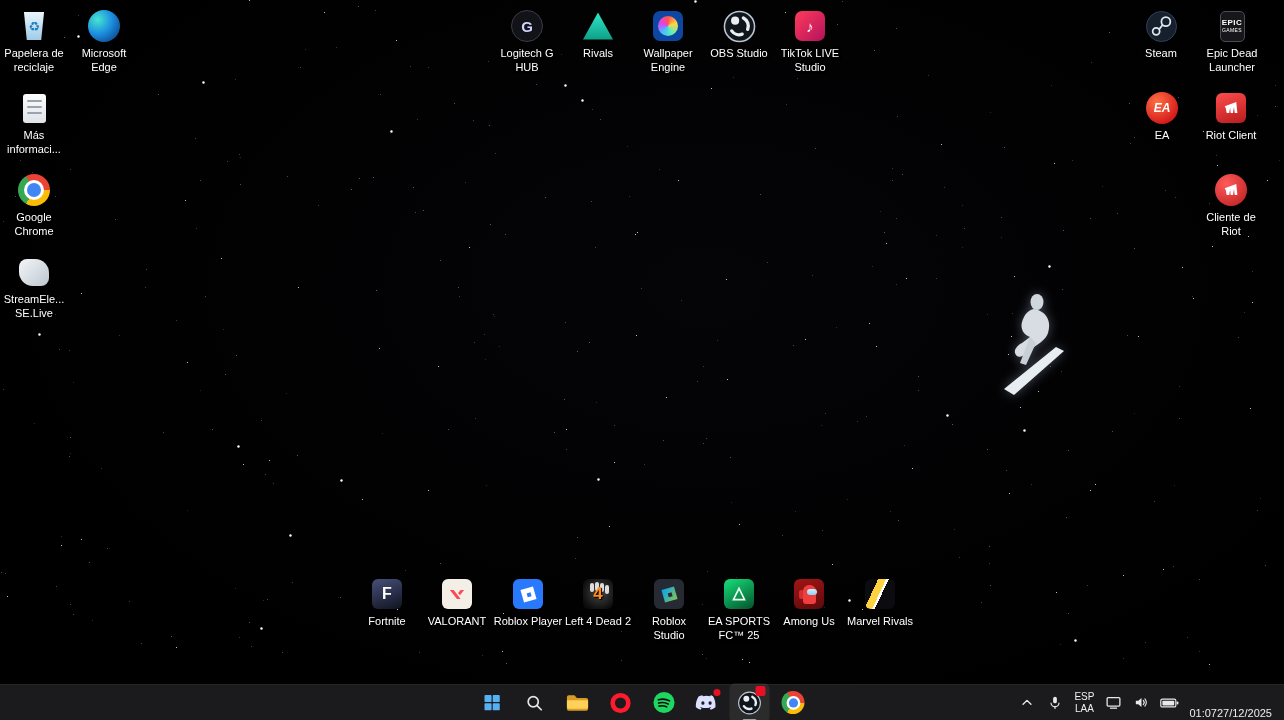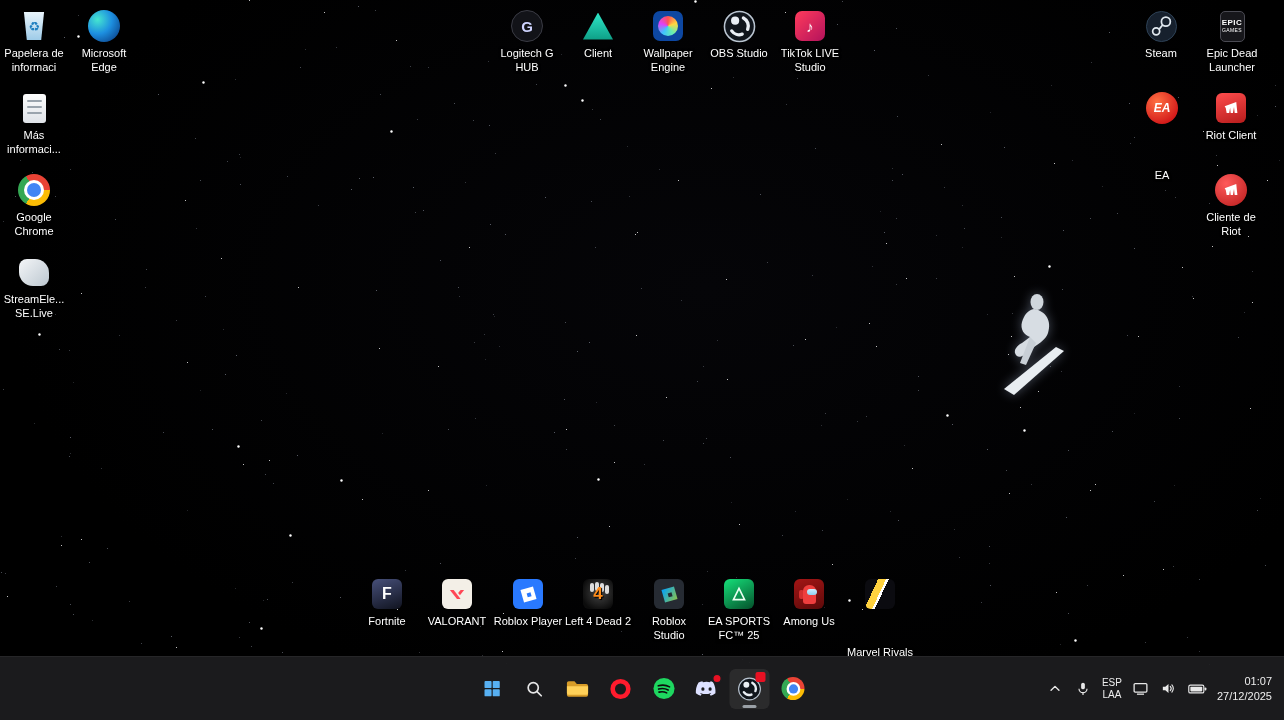--- a/index.html
+++ b/index.html
@@ -49,32 +49,32 @@
   .g-fc{width:30px;height:30px;border-radius:6px;background:linear-gradient(150deg,#16e07a,#04512b);display:flex;align-items:center;justify-content:center}
   .g-au{position:relative;width:30px;height:30px;border-radius:6px;background:linear-gradient(160deg,#a31515,#5c0a0a);overflow:hidden}
   .au-body{position:absolute;left:9px;top:6px;width:13px;height:19px;background:#ef3e3e;border-radius:6px 6px 3px 3px}
   .au-pack{position:absolute;left:5px;top:11px;width:5px;height:9px;background:#d32f2f;border-radius:2px}
   .au-visor{position:absolute;left:13px;top:10px;width:10px;height:6px;background:linear-gradient(#cfeeff,#8fd0f0);border-radius:3px}
   .g-mr{position:relative;width:30px;height:30px;border-radius:6px;background:#0b0b10;overflow:hidden}
   .g-mr i{position:absolute;inset:0;background:linear-gradient(115deg,transparent 30%,#ffd23f 30% 48%,#fff 48% 54%,transparent 54%)}
   .g-opera{width:22px;height:22px;border-radius:50%;border:5px solid #ff1b2d}
 
   
-  #taskbar{position:absolute;left:0;right:0;bottom:0;height:64px;background:rgba(28,28,30,.97);border-top:1px solid rgba(255,255,255,.05)}
+  #taskbar{position:absolute;left:0;right:0;bottom:0;height:36px;background:rgba(28,28,30,.97);border-top:1px solid rgba(255,255,255,.05)}
   #tb-apps{position:absolute;left:50%;top:0;transform:translateX(-50%);height:100%;display:flex;align-items:center;gap:3px}
   .tbtn{position:relative;width:40px;height:40px;border-radius:6px;display:flex;align-items:center;justify-content:center}
   .tbtn.active{background:rgba(255,255,255,.07)}
   .tbtn.active::after{content:"";position:absolute;bottom:1px;left:50%;transform:translateX(-50%);width:14px;height:3px;border-radius:2px;background:#9aa0a6}
   .tbg{display:flex;align-items:center;justify-content:center;transform:scale(.92)}
   .badge-dot{position:absolute;top:4px;right:4px;width:11px;height:11px;border-radius:50%;background:#e81123;border:2px solid #1c1c1e}
   .badge-rec{position:absolute;top:3px;right:4px;width:10px;height:10px;border-radius:2px;background:#e81123}
   #tb-tray{position:absolute;right:4px;top:0;height:100%;display:flex;align-items:center;gap:2px}
   .tray-btn{height:36px;min-width:26px;padding:0 4px;border-radius:4px;display:flex;align-items:center;justify-content:center}
   .tray-btn.lang{flex-direction:column;font-size:10px;color:#eee;line-height:1.15;text-align:center}
-  .tray-btn.clock{flex-direction:column;font-size:11px;color:#eee;line-height:1.3;align-items:flex-end;padding-right:8px;text-align:right}
+  .tray-btn.clock{flex-direction:row;font-size:11px;color:#eee;line-height:1.3;align-items:flex-end;padding-right:8px;text-align:right}
 </style>
 </head>
 <body>
 
 <div id="desktop">
   <div id="star-dim" style="box-shadow: rgba(205, 215, 235, 0.37) 959px 557px, rgba(205, 215, 235, 0.39) 797px 78px, rgba(205, 215, 235, 0.38) 621px 660px, rgba(205, 215, 235, 0.31) 621px 631px, rgba(205, 215, 235, 0.52) 884px 232px, rgba(205, 215, 235, 0.53) 1004px 147px, rgba(205, 215, 235, 0.44) 265px 474px, rgba(205, 215, 235, 0.37) 1165px 190px, rgba(205, 215, 235, 0.48) 896px 28px, rgba(205, 215, 235, 0.38) 896px 218px, rgba(205, 215, 235, 0.31) 936px 235px, rgba(205, 215, 235, 0.48) 73px 614px, rgba(205, 215, 235, 0.25) 263px 600px, rgba(205, 215, 235, 0.49) 989px 546px, rgba(205, 215, 235, 0.42) 566px 449px, rgba(205, 215, 235, 0.34) 475px 418px, rgba(205, 215, 235, 0.36) 69px 350px, rgba(205, 215, 235, 0.46) 1265px 565px, rgba(205, 215, 235, 0.42) 251px 646px, rgba(205, 215, 235, 0.5) 240px 184px, rgba(205, 215, 235, 0.5) 837px 24px, rgba(205, 215, 235, 0.36) 1130px 143px, rgba(205, 215, 235, 0.49) 730px 457px, rgba(205, 215, 235, 0.35) 1031px 484px, rgba(205, 215, 235, 0.37) 417px 119px, rgba(205, 215, 235, 0.54) 1134px 248px, rgba(205, 215, 235, 0.43) 706px 438px, rgba(205, 215, 235, 0.23) 1174px 485px, rgba(205, 215, 235, 0.49) 480px 626px, rgba(205, 215, 235, 0.34) 989px 563px, rgba(205, 215, 235, 0.38) 410px 66px, rgba(205, 215, 235, 0.34) 1123px 658px, rgba(205, 215, 235, 0.45) 815px 148px, rgba(205, 215, 235, 0.52) 1275px 106px, rgba(205, 215, 235, 0.43) 964px 228px, rgba(205, 215, 235, 0.34) 55px 314px, rgba(205, 215, 235, 0.46) 1238px 337px, rgba(205, 215, 235, 0.34) 56px 51px, rgba(205, 215, 235, 0.22) 731px 502px, rgba(205, 215, 235, 0.49) 1199px 579px, rgba(205, 215, 235, 0.52) 212px 429px, rgba(205, 215, 235, 0.23) 847px 499px, rgba(205, 215, 235, 0.57) 506px 663px, rgba(205, 215, 235, 0.48) 454px 103px, rgba(205, 215, 235, 0.3) 235px 79px, rgba(205, 215, 235, 0.29) 733px 77px, rgba(205, 215, 235, 0.42) 782px 535px, rgba(205, 215, 235, 0.4) 981px 602px, rgba(205, 215, 235, 0.24) 1279px 160px, rgba(205, 215, 235, 0.4) 1173px 566px, rgba(205, 215, 235, 0.28) 904px 445px, rgba(205, 215, 235, 0.37) 129px 601px, rgba(205, 215, 235, 0.48) 267px 599px, rgba(205, 215, 235, 0.56) 589px 342px, rgba(205, 215, 235, 0.4) 1209px 203px, rgba(205, 215, 235, 0.23) 516px 593px, rgba(205, 215, 235, 0.56) 577px 351px, rgba(205, 215, 235, 0.48) 816px 602px, rgba(205, 215, 235, 0.42) 205px 296px, rgba(205, 215, 235, 0.41) 536px 84px, rgba(205, 215, 235, 0.51) 1050px 366px, rgba(205, 215, 235, 0.46) 300px 67px, rgba(205, 215, 235, 0.5) 458px 287px, rgba(205, 215, 235, 0.34) 928px 75px, rgba(205, 215, 235, 0.41) 55px 196px, rgba(205, 215, 235, 0.25) 240px 157px, rgba(205, 215, 235, 0.54) 554px 432px, rgba(205, 215, 235, 0.46) 1117px 213px, rgba(205, 215, 235, 0.45) 380px 94px, rgba(205, 215, 235, 0.37) 1145px 642px, rgba(205, 215, 235, 0.33) 419px 652px, rgba(205, 215, 235, 0.3) 954px 529px, rgba(205, 215, 235, 0.33) 1091px 62px, rgba(205, 215, 235, 0.37) 176px 320px, rgba(205, 215, 235, 0.46) 591px 201px, rgba(205, 215, 235, 0.29) 61px 536px, rgba(205, 215, 235, 0.42) 273px 483px, rgba(205, 215, 235, 0.28) 890px 511px, rgba(205, 215, 235, 0.38) 575px 558px, rgba(205, 215, 235, 0.27) 821px 425px, rgba(205, 215, 235, 0.26) 1238px 16px, rgba(205, 215, 235, 0.3) 305px 49px, rgba(205, 215, 235, 0.57) 702px 654px, rgba(205, 215, 235, 0.25) 1102px 186px, rgba(205, 215, 235, 0.25) 486px 485px, rgba(205, 215, 235, 0.23) 73px 382px, rgba(205, 215, 235, 0.44) 1127px 335px, rgba(205, 215, 235, 0.33) 786px 104px, rgba(205, 215, 235, 0.27) 987px 314px, rgba(205, 215, 235, 0.23) 457px 597px, rgba(205, 215, 235, 0.38) 866px 416px, rgba(205, 215, 235, 0.41) 287px 176px, rgba(205, 215, 235, 0.36) 812px 275px, rgba(205, 215, 235, 0.32) 644px 464px, rgba(205, 215, 235, 0.37) 1175px 197px, rgba(205, 215, 235, 0.41) 473px 120px, rgba(205, 215, 235, 0.47) 1090px 218px, rgba(205, 215, 235, 0.29) 223px 329px, rgba(205, 215, 235, 0.23) 494px 316px, rgba(205, 215, 235, 0.49) 1068px 613px, rgba(205, 215, 235, 0.24) 880px 211px, rgba(205, 215, 235, 0.51) 423px 210px, rgba(205, 215, 235, 0.53) 249px 622px, rgba(205, 215, 235, 0.43) 697px 381px, rgba(205, 215, 235, 0.56) 171px 636px, rgba(205, 215, 235, 0.38) 318px 205px, rgba(205, 215, 235, 0.36) 944px 187px, rgba(205, 215, 235, 0.57) 874px 50px, rgba(205, 215, 235, 0.43) 703px 443px, rgba(205, 215, 235, 0.44) 146px 269px, rgba(205, 215, 235, 0.41) 1234px 36px, rgba(205, 215, 235, 0.57) 70px 437px, rgba(205, 215, 235, 0.39) 5px 573px, rgba(205, 215, 235, 0.34) 592px 109px, rgba(205, 215, 235, 0.56) 987px 449px, rgba(205, 215, 235, 0.24) 1260px 498px, rgba(205, 215, 235, 0.45) 565px 322px, rgba(205, 215, 235, 0.39) 32px 172px, rgba(205, 215, 235, 0.49) 1068px 450px, rgba(205, 215, 235, 0.28) 706px 658px, rgba(205, 215, 235, 0.38) 292px 582px, rgba(205, 215, 235, 0.46) 59px 349px, rgba(205, 215, 235, 0.3) 717px 340px, rgba(205, 215, 235, 0.46) 1062px 289px, rgba(205, 215, 235, 0.47) 70px 604px, rgba(205, 215, 235, 0.35) 1061px 371px, rgba(205, 215, 235, 0.25) 836px 327px, rgba(205, 215, 235, 0.55) 952px 424px, rgba(205, 215, 235, 0.3) 707px 571px, rgba(205, 215, 235, 0.26) 627px 146px, rgba(205, 215, 235, 0.57) 64px 37px, rgba(205, 215, 235, 0.39) 936px 278px, rgba(205, 215, 235, 0.28) 736px 577px, rgba(205, 215, 235, 0.29) 1244px 312px, rgba(205, 215, 235, 0.54) 376px 290px, rgba(205, 215, 235, 0.55) 158px 94px, rgba(205, 215, 235, 0.29) 1072px 160px, rgba(205, 215, 235, 0.31) 659px 169px, rgba(205, 215, 235, 0.35) 1012px 313px, rgba(205, 215, 235, 0.35) 78px 15px, rgba(205, 215, 235, 0.26) 34px 423px, rgba(205, 215, 235, 0.39) 493px 314px, rgba(205, 215, 235, 0.44) 163px 432px, rgba(205, 215, 235, 0.46) 1px 572px, rgba(205, 215, 235, 0.37) 1216px 155px, rgba(205, 215, 235, 0.41) 239px 154px, rgba(205, 215, 235, 0.49) 760px 194px, rgba(205, 215, 235, 0.46) 261px 420px, rgba(205, 215, 235, 0.48) 793px 345px, rgba(205, 215, 235, 0.32) 465px 182px, rgba(205, 215, 235, 0.54) 359px 178px, rgba(205, 215, 235, 0.4) 3px 389px, rgba(205, 215, 235, 0.5) 736px 56px, rgba(205, 215, 235, 0.34) 405px 570px, rgba(205, 215, 235, 0.47) 107px 548px, rgba(205, 215, 235, 0.27) 795px 511px, rgba(205, 215, 235, 0.23) 1060px 644px, rgba(205, 215, 235, 0.43) 1134px 137px, rgba(205, 215, 235, 0.41) 614px 425px, rgba(205, 215, 235, 0.31) 1275px 85px, rgba(205, 215, 235, 0.3) 962px 205px, rgba(205, 215, 235, 0.29) 482px 655px, rgba(205, 215, 235, 0.51) 440px 260px, rgba(205, 215, 235, 0.45) 897px 116px, rgba(205, 215, 235, 0.39) 145px 287px, rgba(205, 215, 235, 0.49) 15px 196px, rgba(205, 215, 235, 0.47) 1001px 217px, rgba(205, 215, 235, 0.24) 796px 17px, rgba(205, 215, 235, 0.54) 545px 197px, rgba(205, 215, 235, 0.55) 297px 455px, rgba(205, 215, 235, 0.45) 600px 119px, rgba(205, 215, 235, 0.43) 195px 138px, rgba(205, 215, 235, 0.3) 892px 168px, rgba(205, 215, 235, 0.25) 596px 402px, rgba(205, 215, 235, 0.51) 1178px 97px, rgba(205, 215, 235, 0.35) 1252px 271px, rgba(205, 215, 235, 0.24) 1237px 96px, rgba(205, 215, 235, 0.22) 1134px 413px, rgba(205, 215, 235, 0.42) 141px 643px, rgba(205, 215, 235, 0.53) 505px 234px, rgba(205, 215, 235, 0.48) 282px 652px, rgba(205, 215, 235, 0.36) 428px 67px, rgba(205, 215, 235, 0.47) 69px 456px, rgba(205, 215, 235, 0.29) 872px 266px, rgba(205, 215, 235, 0.51) 902px 174px, rgba(205, 215, 235, 0.33) 1192px 296px, rgba(205, 215, 235, 0.39) 767px 262px, rgba(205, 215, 235, 0.49) 1112px 431px, rgba(205, 215, 235, 0.4) 822px 530px, rgba(205, 215, 235, 0.51) 440px 563px, rgba(205, 215, 235, 0.42) 56px 586px, rgba(205, 215, 235, 0.55) 1129px 103px, rgba(205, 215, 235, 0.55) 225px 374px, rgba(205, 215, 235, 0.41) 415px 212px, rgba(205, 215, 235, 0.49) 744px 579px, rgba(205, 215, 235, 0.35) 703px 366px, rgba(205, 215, 235, 0.55) 577px 537px, rgba(205, 215, 235, 0.23) 824px 607px, rgba(205, 215, 235, 0.4) 375px 10px, rgba(205, 215, 235, 0.25) 485px 359px, rgba(205, 215, 235, 0.4) 595px 247px, rgba(205, 215, 235, 0.26) 1257px 115px, rgba(205, 215, 235, 0.44) 842px 1px, rgba(205, 215, 235, 0.51) 489px 125px, rgba(205, 215, 235, 0.34) 1179px 386px, rgba(205, 215, 235, 0.51) 918px 376px, rgba(205, 215, 235, 0.37) 495px 153px, rgba(205, 215, 235, 0.25) 1027px 340px, rgba(205, 215, 235, 0.4) 641px 288px, rgba(205, 215, 235, 0.45) 1006px 470px, rgba(205, 215, 235, 0.3) 629px 196px, rgba(205, 215, 235, 0.35) 239px 637px, rgba(205, 215, 235, 0.26) 1001px 237px, rgba(205, 215, 235, 0.56) 413px 187px, rgba(205, 215, 235, 0.55) 490px 224px, rgba(205, 215, 235, 0.43) 1154px 501px, rgba(205, 215, 235, 0.56) 351px 189px, rgba(205, 215, 235, 0.25) 962px 247px, rgba(205, 215, 235, 0.23) 200px 390px, rgba(205, 215, 235, 0.25) 235px 588px, rgba(205, 215, 235, 0.35) 896px 284px, rgba(205, 215, 235, 0.36) 1187px 637px, rgba(205, 215, 235, 0.56) 539px 629px, rgba(205, 215, 235, 0.57) 373px 177px, rgba(205, 215, 235, 0.34) 336px 47px, rgba(205, 215, 235, 0.32) 119px 335px, rgba(205, 215, 235, 0.52) 564px 399px, rgba(205, 215, 235, 0.45) 892px 180px, rgba(205, 215, 235, 0.52) 1063px 230px, rgba(205, 215, 235, 0.28) 70px 453px, rgba(205, 215, 235, 0.24) 990px 112px, rgba(205, 215, 235, 0.52) 1066px 517px, rgba(205, 215, 235, 0.32) 484px 334px, rgba(205, 215, 235, 0.44) 918px 390px, rgba(205, 215, 235, 0.48) 115px 219px, rgba(205, 215, 235, 0.24) 561px 54px, rgba(205, 215, 235, 0.48) 200px 180px, rgba(205, 215, 235, 0.24) 286px 393px, rgba(205, 215, 235, 0.4) 1087px 585px, rgba(205, 215, 235, 0.32) 488px 61px, rgba(205, 215, 235, 0.23) 382px 433px, rgba(205, 215, 235, 0.32) 101px 468px, rgba(205, 215, 235, 0.3) 20px 160px, rgba(205, 215, 235, 0.3) 1255px 139px, rgba(205, 215, 235, 0.56) 1109px 32px, rgba(205, 215, 235, 0.35) 70px 169px, rgba(205, 215, 235, 0.57) 236px 355px, rgba(205, 215, 235, 0.54) 340px 597px, rgba(205, 215, 235, 0.33) 196px 228px, rgba(205, 215, 235, 0.29) 702px 604px, rgba(205, 215, 235, 0.51) 990px 585px, rgba(205, 215, 235, 0.22) 187px 510px, rgba(205, 215, 235, 0.32) 681px 300px, rgba(205, 215, 235, 0.55) 358px 6px, rgba(205, 215, 235, 0.45) 1257px 510px, rgba(205, 215, 235, 0.28) 92px 620px, rgba(205, 215, 235, 0.48) 1179px 418px, rgba(205, 215, 235, 0.53) 898px 520px, rgba(205, 215, 235, 0.27) 499px 346px, rgba(205, 215, 235, 0.34) 857px 421px, rgba(205, 215, 235, 0.32) 459px 296px, rgba(205, 215, 235, 0.39) 825px 413px, rgba(205, 215, 235, 0.25) 1051px 85px, rgba(205, 215, 235, 0.52) 89px 562px, rgba(205, 215, 235, 0.35) 474px 342px, rgba(205, 215, 235, 0.42) 227px 161px, rgba(205, 215, 235, 0.3) 3px 221px, rgba(205, 215, 235, 0.43) 663px 440px, rgba(205, 215, 235, 0.31) 1199px 651px, rgba(205, 215, 235, 0.48) 448px 429px;"></div>
   <div id="star-bright" style="box-shadow: rgb(255, 255, 255) 39px 334px 0px 0.7px, rgb(255, 255, 255) 726px 279px, rgb(255, 255, 255) 290px 535px 0px 0.7px, rgb(255, 255, 255) 1011px 336px, rgb(255, 255, 255) 185px 200px, rgb(255, 255, 255) 243px 464px, rgb(255, 255, 255) 1123px 575px, rgb(255, 255, 255) 1009px 493px, rgb(255, 255, 255) 1049px 266px 0px 0.7px, rgb(255, 255, 255) 1193px 298px, rgb(255, 255, 255) 176px 647px, rgb(255, 255, 255) 1056px 592px, rgb(255, 255, 255) 469px 247px, rgb(255, 255, 255) 428px 490px, rgb(255, 255, 255) 298px 287px, rgb(255, 255, 255) 203px 82px 0px 0.7px, rgb(255, 255, 255) 1008px 354px, rgb(255, 255, 255) 1138px 336px, rgb(255, 255, 255) 1203px 131px, rgb(255, 255, 255) 397px 609px, rgb(255, 255, 255) 678px 180px, rgb(255, 255, 255) 238px 446px 0px 0.7px, rgb(255, 255, 255) 61px 545px, rgb(255, 255, 255) 1212px 246px, rgb(255, 255, 255) 1234px 107px, rgb(255, 255, 255) 869px 323px, rgb(255, 255, 255) 635px 234px, rgb(255, 255, 255) 503px 613px, rgb(255, 255, 255) 1267px 180px, rgb(255, 255, 255) 609px 526px, rgb(255, 255, 255) 785px 12px, rgb(255, 255, 255) 221px 258px, rgb(255, 255, 255) 695px 1px 0px 0.7px, rgb(255, 255, 255) 81px 539px, rgb(255, 255, 255) 749px 662px, rgb(255, 255, 255) 566px 429px, rgb(255, 255, 255) 711px 88px, rgb(255, 255, 255) 912px 468px, rgb(255, 255, 255) 249px 0px, rgb(255, 255, 255) 614px 462px, rgb(255, 255, 255) 637px 232px, rgb(255, 255, 255) 391px 131px 0px 0.7px, rgb(255, 255, 255) 1095px 484px, rgb(255, 255, 255) 1020px 407px, rgb(255, 255, 255) 941px 144px, rgb(255, 255, 255) 94px 64px, rgb(255, 255, 255) 1090px 490px, rgb(255, 255, 255) 1163px 569px, rgb(255, 255, 255) 726px 591px, rgb(255, 255, 255) 1024px 430px 0px 0.7px, rgb(255, 255, 255) 78px 36px 0px 0.7px, rgb(255, 255, 255) 1182px 267px, rgb(255, 255, 255) 598px 479px 0px 0.7px, rgb(255, 255, 255) 1209px 664px, rgb(255, 255, 255) 862px 609px, rgb(255, 255, 255) 886px 243px, rgb(255, 255, 255) 1248px 236px, rgb(255, 255, 255) 502px 651px, rgb(255, 255, 255) 1252px 302px, rgb(255, 255, 255) 438px 366px, rgb(255, 255, 255) 742px 659px, rgb(255, 255, 255) 1217px 165px, rgb(255, 255, 255) 362px 499px, rgb(255, 255, 255) 727px 379px, rgb(255, 255, 255) 341px 480px 0px 0.7px, rgb(255, 255, 255) 261px 628px 0px 0.7px, rgb(255, 255, 255) 739px 524px, rgb(255, 255, 255) 876px 346px, rgb(255, 255, 255) 1250px 408px, rgb(255, 255, 255) 396px 40px, rgb(255, 255, 255) 81px 293px, rgb(255, 255, 255) 666px 397px, rgb(255, 255, 255) 7px 596px, rgb(255, 255, 255) 849px 600px 0px 0.7px, rgb(255, 255, 255) 1054px 163px, rgb(255, 255, 255) 565px 85px 0px 0.7px, rgb(255, 255, 255) 1038px 391px, rgb(255, 255, 255) 1075px 640px 0px 0.7px, rgb(255, 255, 255) 324px 12px, rgb(255, 255, 255) 379px 348px, rgb(255, 255, 255) 187px 362px, rgb(255, 255, 255) 1039px 324px, rgb(255, 255, 255) 269px 460px, rgb(255, 255, 255) 906px 278px, rgb(255, 255, 255) 636px 335px, rgb(255, 255, 255) 805px 339px, rgb(255, 255, 255) 582px 100px 0px 0.7px, rgb(255, 255, 255) 832px 564px, rgb(255, 255, 255) 947px 415px 0px 0.7px, rgb(255, 255, 255) 1014px 276px;"></div>
 
   <div id="surfer">
     <svg width="90" height="120" viewBox="0 0 90 120">
@@ -86,21 +86,21 @@
   </div>
 
   <div id="icons">
       <div class="dicon" style="left: -6px; top: 8px;">
         <div class="glyph">
           <div class="g-recycle">
             <span>♻</span>
           </div>
         </div>
         <div class="lbl">Papelera de
-informaci</div>
+reciclaje</div>
       </div>
       <div class="dicon" style="left: 64px; top: 8px;">
         <div class="glyph">
           <div class="g-edge"></div>
         </div>
         <div class="lbl">Microsoft
 Edge</div>
       </div>
       <div class="dicon" style="left: -6px; top: 90px;">
         <div class="glyph">
@@ -131,21 +131,21 @@
         <div class="glyph">
           <div class="g-lg">G</div>
         </div>
         <div class="lbl">Logitech G
 HUB</div>
       </div>
       <div class="dicon" style="left: 558px; top: 8px;">
         <div class="glyph">
           <div class="g-aim"></div>
         </div>
-        <div class="lbl">Client</div>
+        <div class="lbl">Rivals</div>
       </div>
       <div class="dicon" style="left: 628px; top: 8px; align-items: center;">
         <div class="glyph">
           <div class="g-we">
             <i></i>
           </div>
         </div>
         <div class="lbl">Wallpaper
 Engine</div>
       </div>
@@ -181,21 +181,21 @@
       <div class="dicon" style="left: 1192px; top: 8px;">
         <div class="glyph">
           <div class="g-epic">
             <b>EPIC</b>
             <span>GAMES</span>
           </div>
         </div>
         <div class="lbl">Epic Dead
 Launcher</div>
       </div>
-      <div class="dicon" style="left: 1122px; top: 90px; gap: 40px;">
+      <div class="dicon" style="left: 1122px; top: 90px;">
         <div class="glyph">
           <div class="g-ea">EA</div>
         </div>
         <div class="lbl">EA</div>
       </div>
       <div class="dicon" style="left: 1191px; top: 90px;">
         <div class="glyph">
           <div class="g-riots">
             <svg viewBox="0 0 24 24" width="18" height="18">
               <path d="M3.5 9.5 19 4l1.5 14.5h-3.6l-.9-8-1.4 8h-3l-.8-7-1.2 7H6.2L5 12z" fill="#fff"></path>
@@ -276,21 +276,21 @@
       <div class="dicon" style="left: 769px; top: 576px;">
         <div class="glyph">
           <div class="g-au">
             <i class="au-pack"></i>
             <i class="au-body"></i>
             <i class="au-visor"></i>
           </div>
         </div>
         <div class="lbl">Among Us</div>
       </div>
-      <div class="dicon" style="left: 840px; top: 576px; gap: 31px;">
+      <div class="dicon" style="left: 840px; top: 576px;">
         <div class="glyph">
           <div class="g-mr">
             <i></i>
           </div>
         </div>
         <div class="lbl">Marvel Rivals</div>
       </div>
     </div>
 
   <div id="taskbar">

